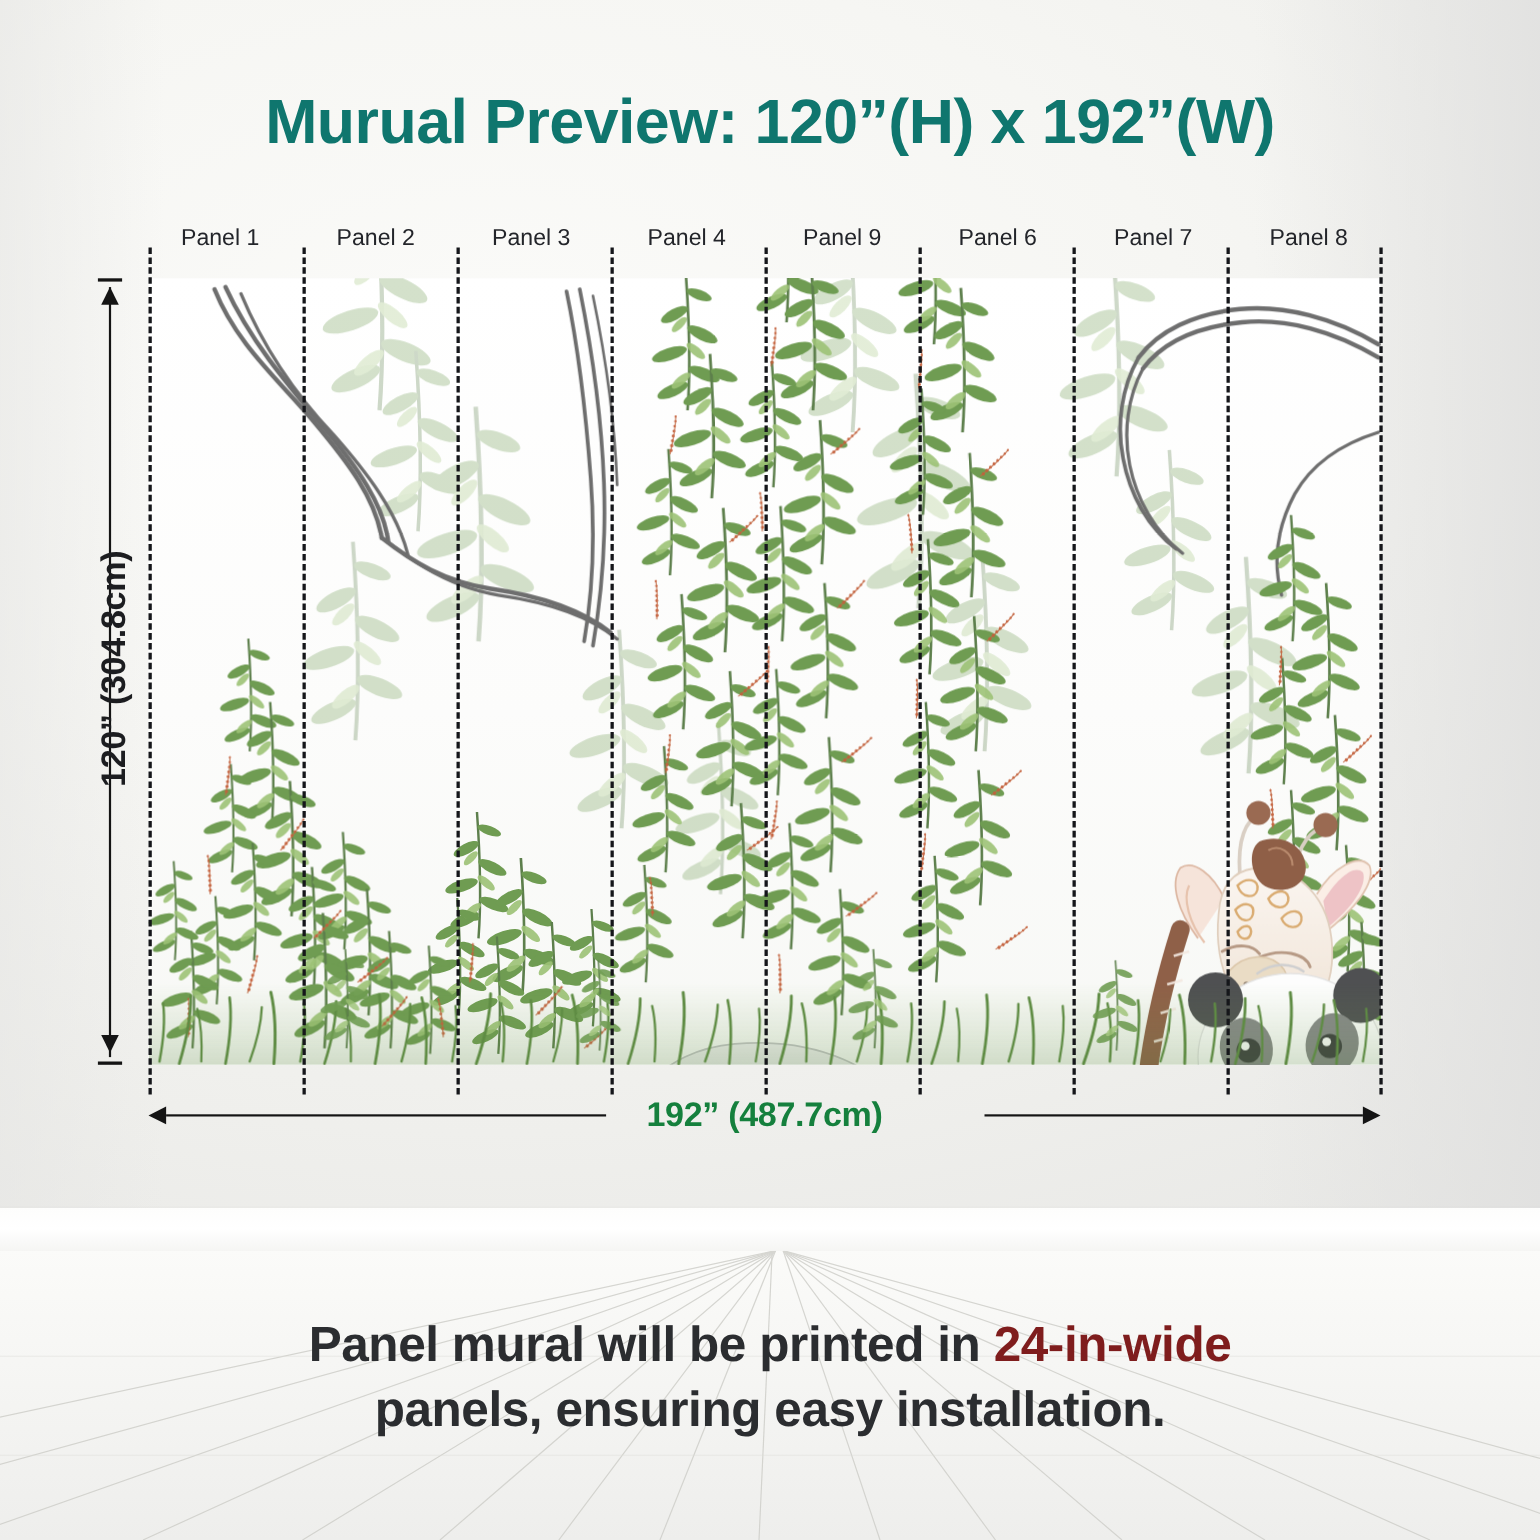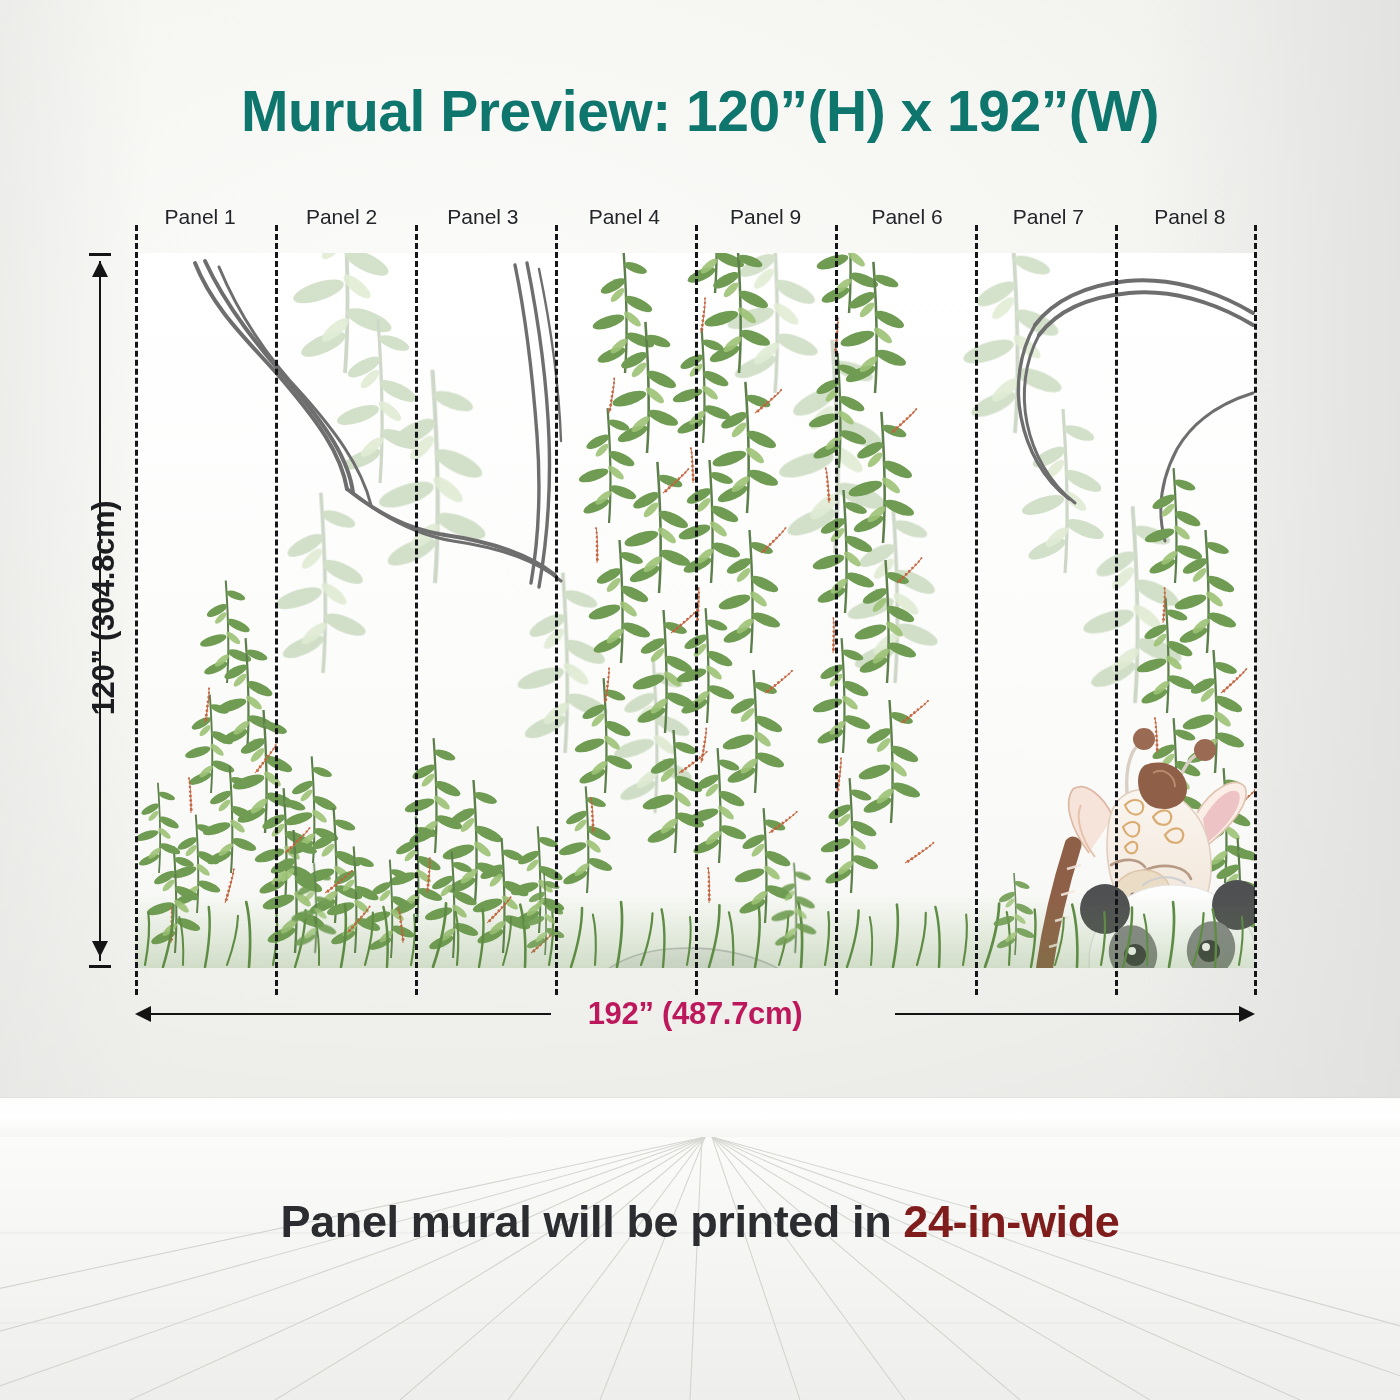--- a/index.html
+++ b/index.html
@@ -86,21 +86,21 @@
   
   .hdim{position:absolute;left:135px;top:994px;width:1120px;height:40px;}
   .hdim .line{position:absolute;top:19px;height:2px;background:#141414;}
   .hdim .line.l{left:16px;width:400px;}
   .hdim .line.r{left:760px;width:344px;}
   .hdim .arrow{position:absolute;top:12px;width:0;height:0;border-top:8px solid transparent;border-bottom:8px solid transparent;}
   .hdim .arrow.left{left:0;border-right:16px solid #141414;}
   .hdim .arrow.right{right:0;border-left:16px solid #141414;}
   .hdim .hlabel{
     position:absolute;left:0;top:0;width:1120px;text-align:center;
-    font-size:31px;font-weight:700;color:#be185d;letter-spacing:-.3px;line-height:40px;
+    font-size:31px;font-weight:700;color:#15803d;letter-spacing:-.3px;line-height:40px;
   }
 
   
   .caption{
     position:absolute;left:100px;top:1192px;width:1200px;
     text-align:center;font-size:45px;font-weight:700;line-height:1.32;
     color:#2b2d30;letter-spacing:-.4px;
   }
   .caption .accent{color:#7f1d1d;}
 </style>
@@ -895,13 +895,14 @@
 <div class="hdim">
   <div class="arrow left"></div>
   <div class="line l"></div>
   <div class="hlabel">192” (487.7cm)</div>
   <div class="line r"></div>
   <div class="arrow right"></div>
 </div>
 
 <div class="caption">
   <span>Panel mural will be printed in </span><span class="accent">24-in-wide</span><br>
+  <span>panels, ensuring easy installation.</span>
 </div>
 
 </body></html>

